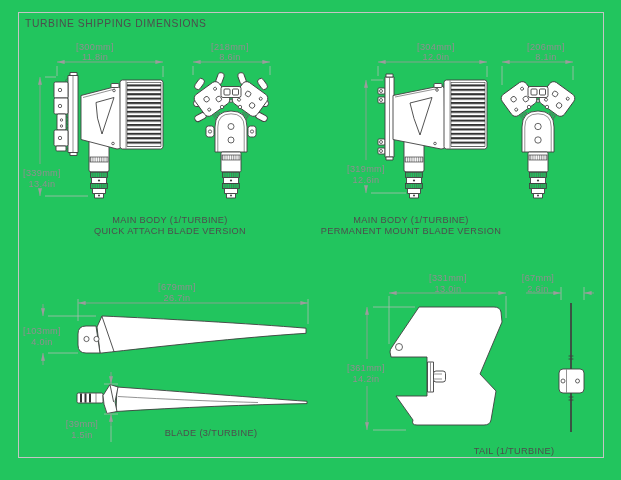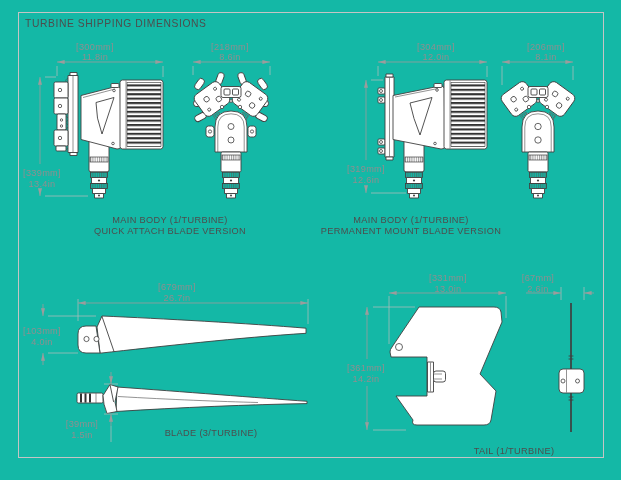--- a/index.html
+++ b/index.html
@@ -1,16 +1,16 @@
 <!DOCTYPE html>
 <html><head>
 <meta charset="utf-8">
 <style>
   html,body{margin:0;padding:0;background:#ffffff;}
-  .sheet{position:relative;width:621px;height:480px;background:#14b8a6;overflow:hidden;}
+  .sheet{position:relative;width:621px;height:480px;background:#22c55e;overflow:hidden;}
   svg{position:absolute;left:0;top:0;}
   svg text{font-family:"Liberation Sans",sans-serif;}
   .t-title{font-size:10.3px;fill:#4d4d4d;letter-spacing:0.6px;}
   .t-cap{font-size:9.2px;fill:#4d4d4d;letter-spacing:0.35px;text-anchor:middle;}
   .t-dim{font-size:9.2px;fill:#8f8f8f;letter-spacing:0.3px;text-anchor:middle;}
   .ln{fill:none;stroke:#3f3f3f;stroke-width:0.9;stroke-linejoin:round;stroke-linecap:round;}
   .fw{fill:#ffffff;stroke:#3f3f3f;stroke-width:0.9;stroke-linejoin:round;}
   .thin{fill:none;stroke:#4a4a4a;stroke-width:0.6;}
   .diml{fill:none;stroke:#9c9c9c;stroke-width:0.8;}
   .ext{fill:none;stroke:#bcbcbc;stroke-width:0.7;}

